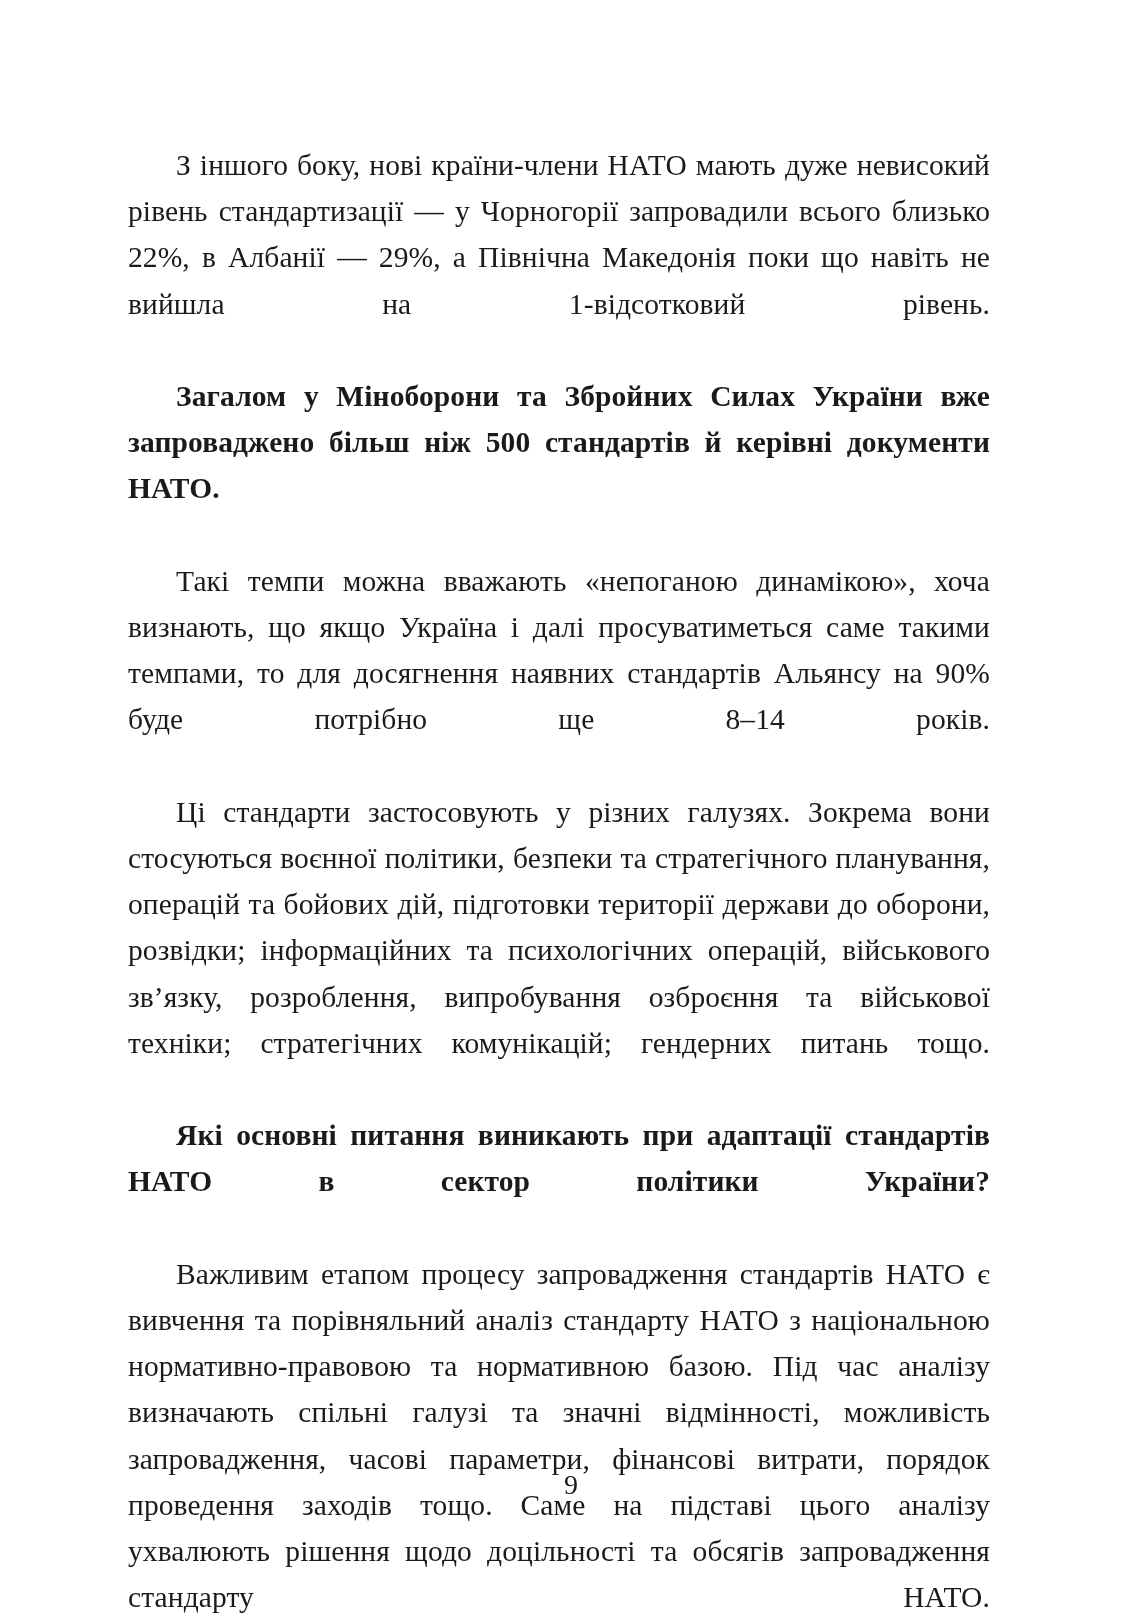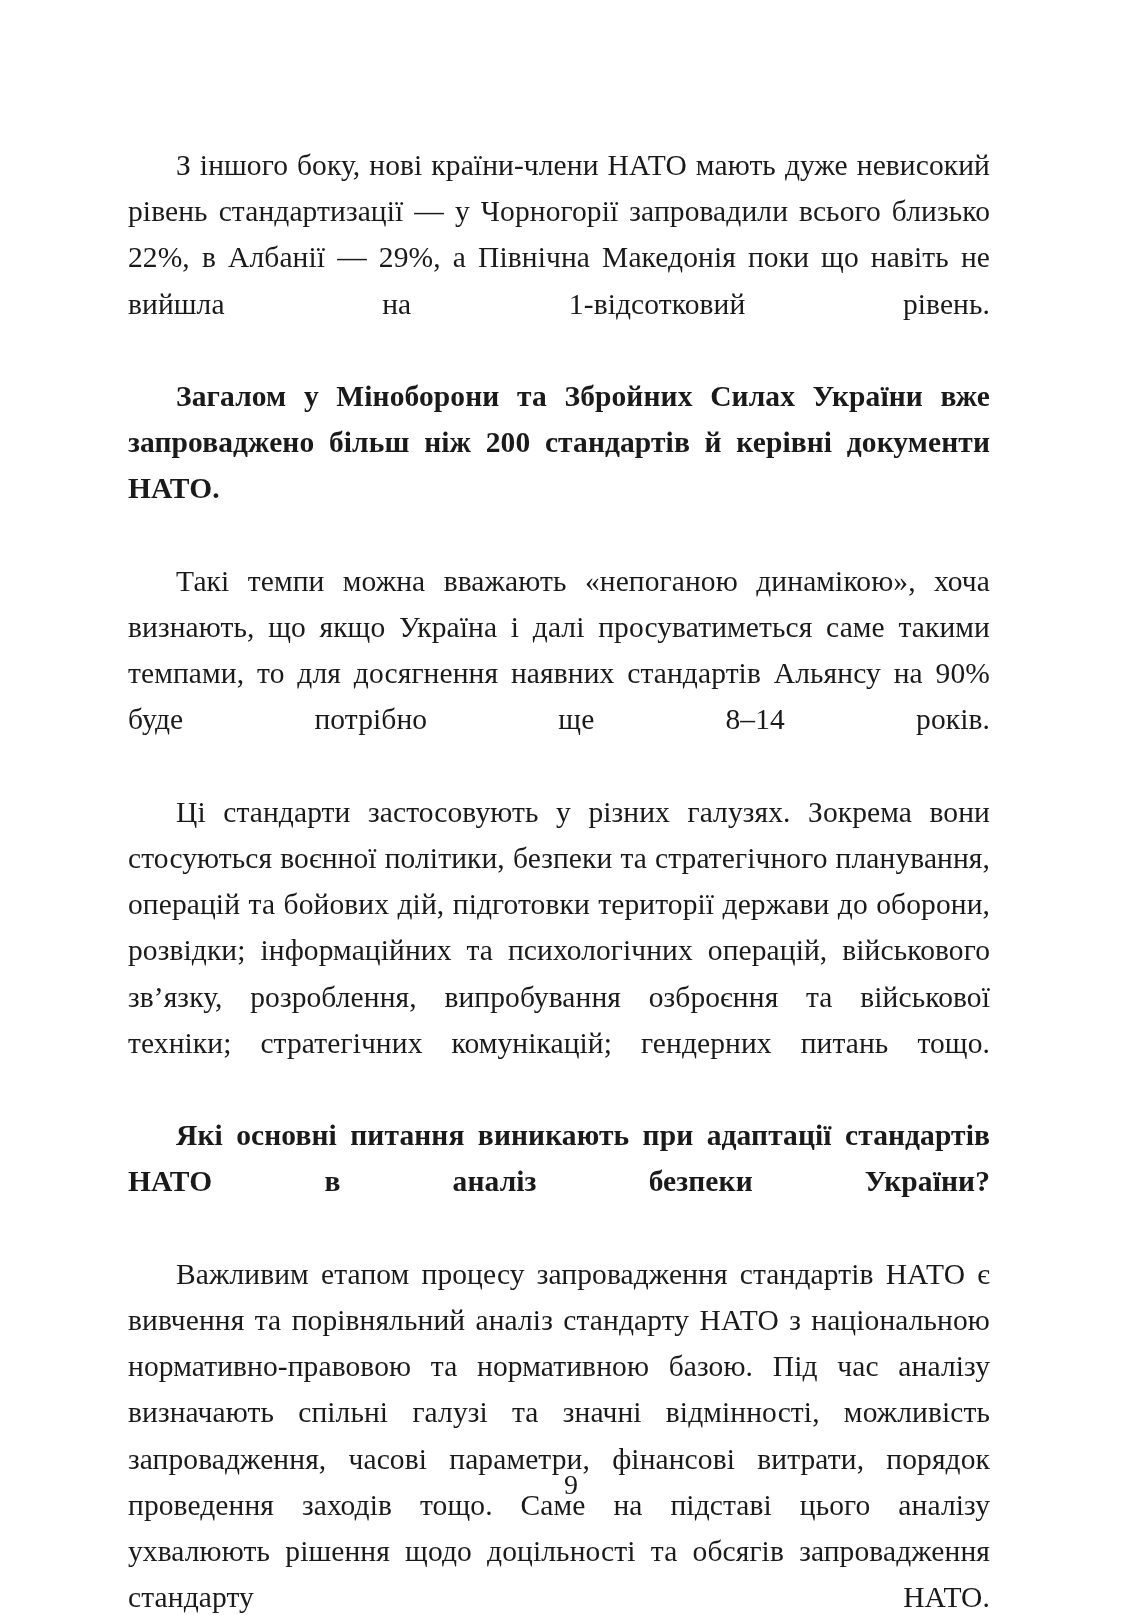--- a/index.html
+++ b/index.html
@@ -72,27 +72,27 @@
 </style>
 </head>
 <body>
 
 <div class="page">
 
   <div class="text-column">
 
     <p class="para">З іншого боку, нові країни-члени НАТО мають дуже невисокий рівень стандартизації — у Чорногорії запровадили всього близько 22%, в Албанії — 29%, а Північна Македонія поки що навіть не вийшла на 1-відсотковий рівень.</p>
 
-    <p class="para bold">Загалом у Міноборони та Збройних Силах України вже запроваджено більш ніж 200 стандартів й керівні документи НАТО.</p>
+    <p class="para bold">Загалом у Міноборони та Збройних Силах України вже запроваджено більш ніж 500 стандартів й керівні документи НАТО.</p>
 
     <p class="para">Такі темпи можна вважають «непоганою динамікою», хоча визнають, що якщо Україна і далі просуватиметься саме такими темпами, то для досягнення наявних стандартів Альянсу на 90% буде потрібно ще 8–14 років.</p>
 
     <p class="para">Ці стандарти застосовують у різних галузях. Зокрема вони стосуються воєнної політики, безпеки та стратегічного планування, операцій та бойових дій, підготовки території держави до оборони, розвідки; інформаційних та психологічних операцій, військового зв’язку, розроблення, випробування озброєння та військової техніки; стратегічних комунікацій; гендерних питань тощо.</p>
 
-    <p class="para bold">Які основні питання виникають при адаптації стандартів НАТО в аналіз безпеки України?</p>
+    <p class="para bold">Які основні питання виникають при адаптації стандартів НАТО в сектор політики України?</p>
 
     <p class="para">Важливим етапом процесу запровадження стандартів НАТО є вивчення та порівняльний аналіз стандарту НАТО з національною нормативно-правовою та нормативною базою. Під час аналізу визначають спільні галузі та значні відмінності, можливість запровадження, часові параметри, фінансові витрати, порядок проведення заходів тощо. Саме на підставі цього аналізу ухвалюють рішення щодо доцільності та обсягів запровадження стандарту НАТО.</p>
 
   </div>
 
   <div class="page-number">9</div>
 
 </div>
 
 </body></html>

